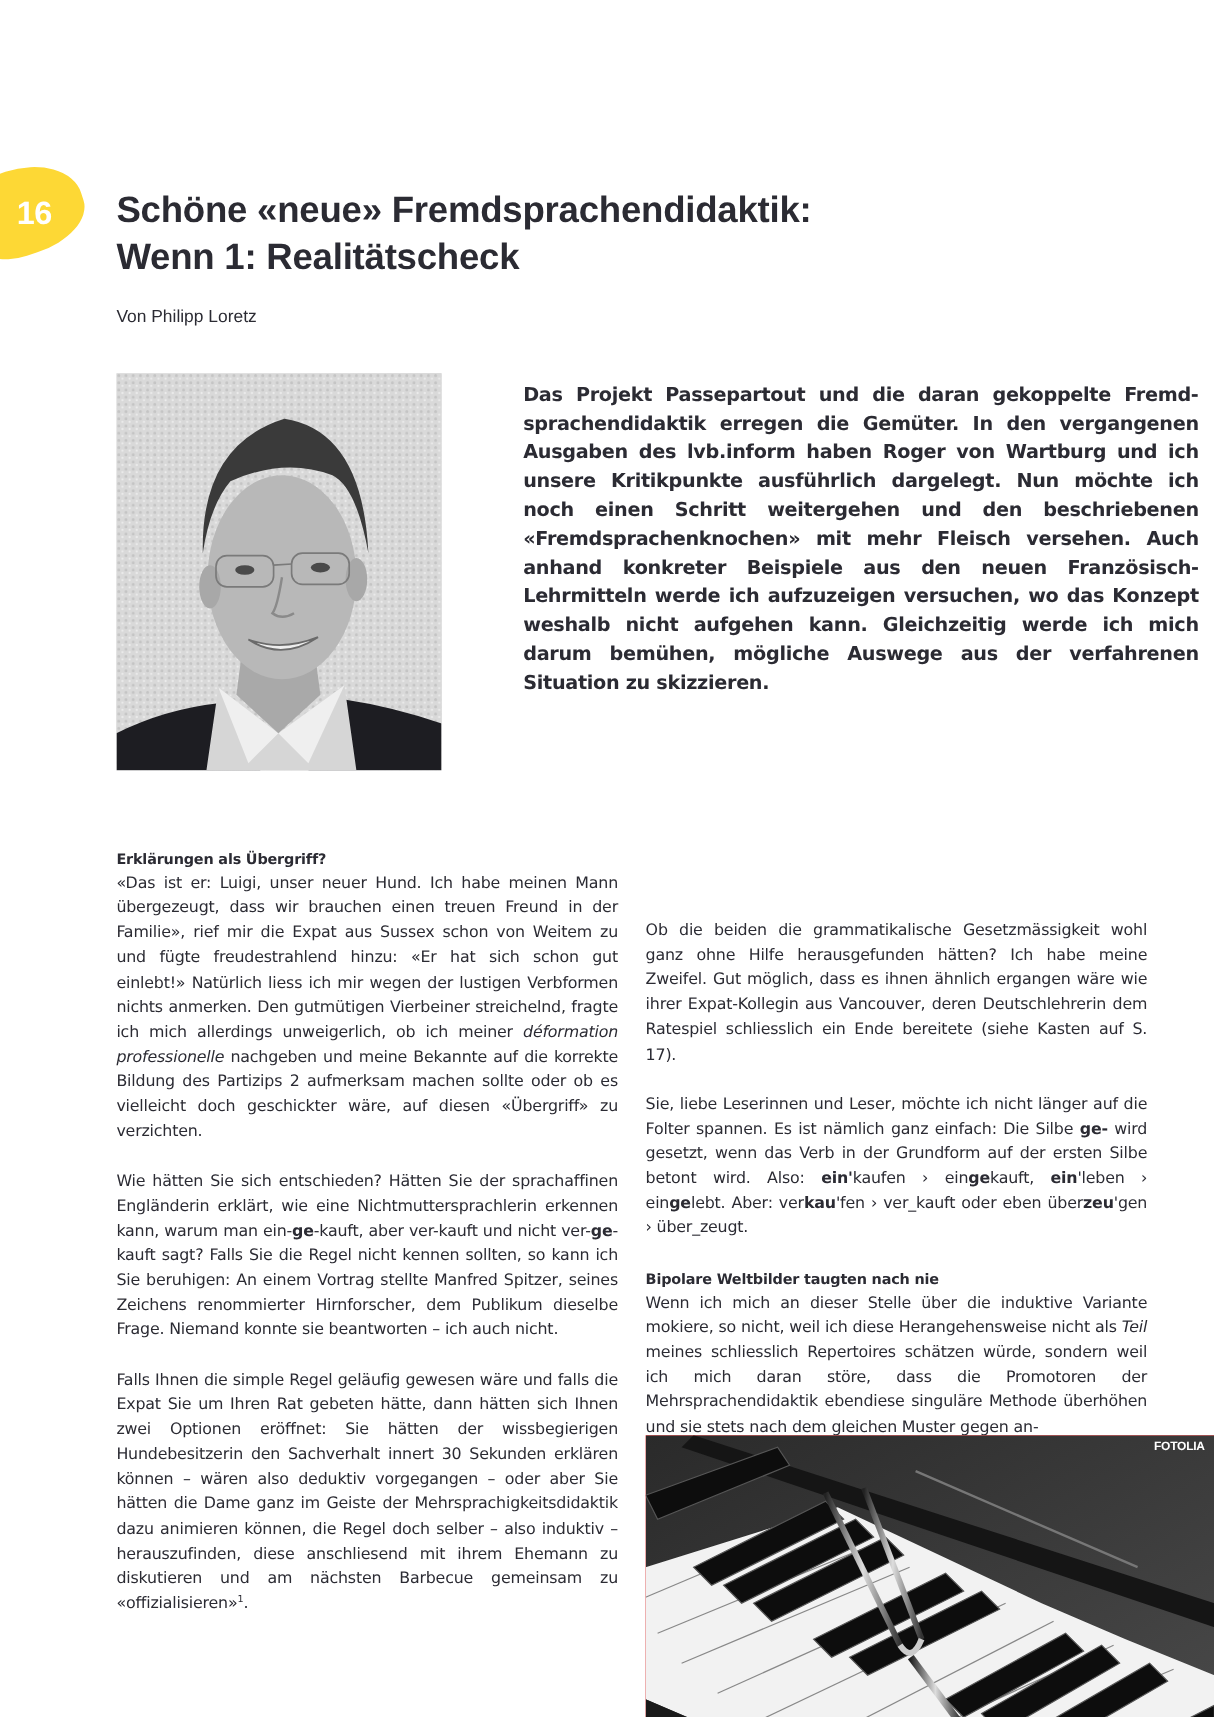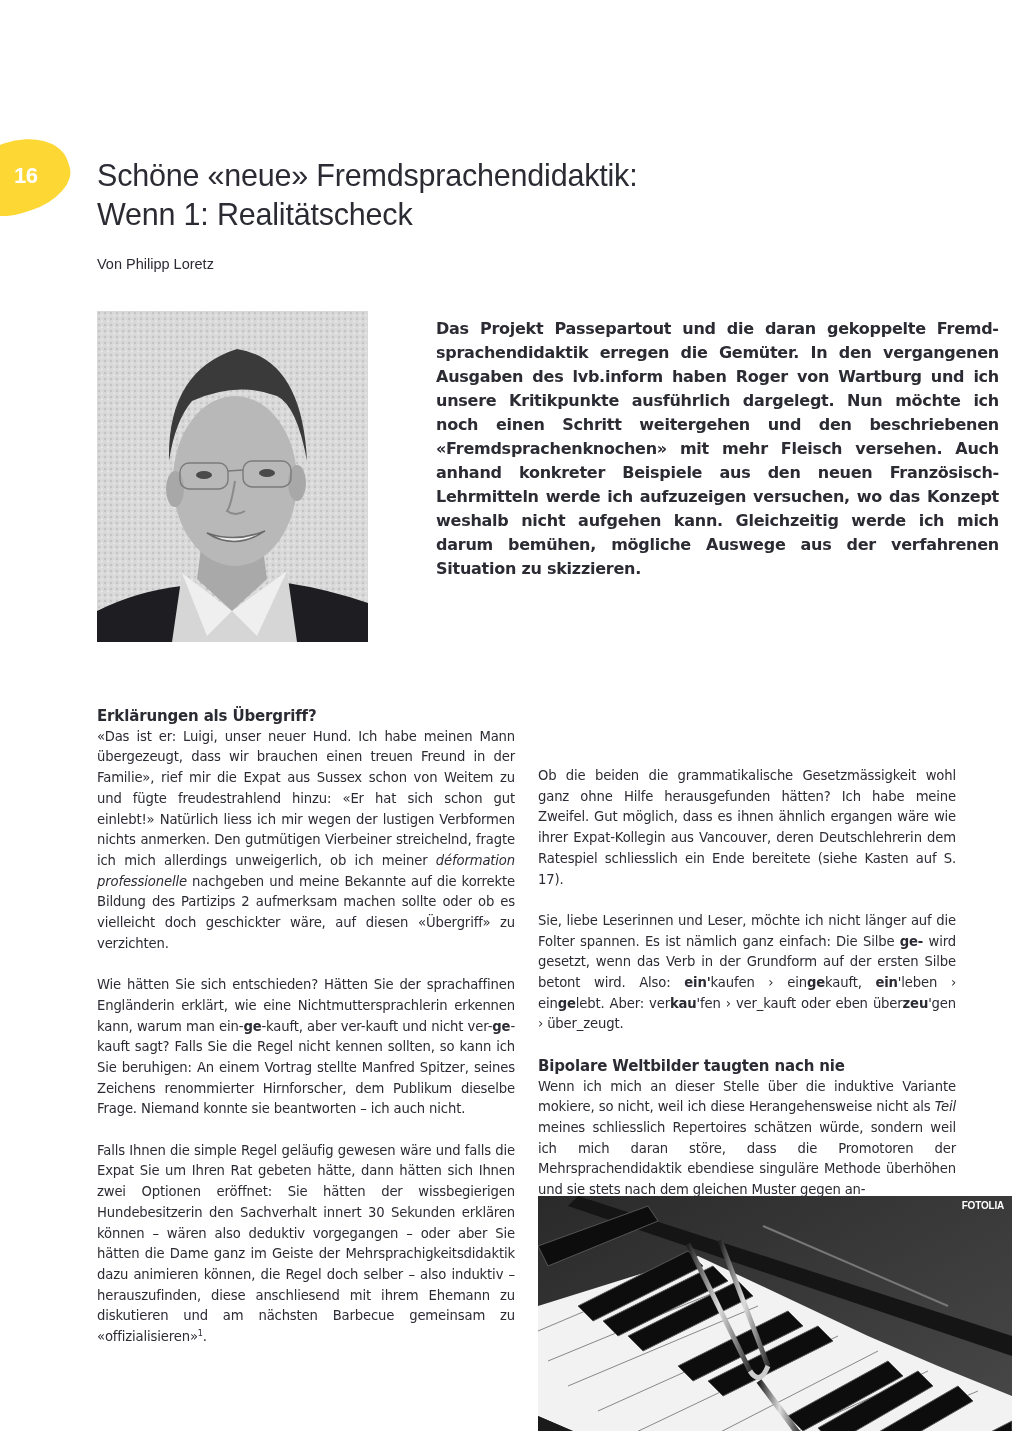--- a/index.html
+++ b/index.html
@@ -2,41 +2,41 @@
 <html><head>
 <meta charset="utf-8">
 <style>
   * { box-sizing: border-box; margin: 0; padding: 0; }
   html, body { width: 1012px; height: 1431px; background: #ffffff; overflow: hidden; }
   body { position: relative; font-family: "DejaVu Sans", "Liberation Sans", sans-serif; color: #2b2b33; }
 
   .page-badge { position: absolute; left: -30px; top: 140px; width: 100px; height: 72px;
     background: #fdd835; border-radius: 50% 60% 55% 45% / 60% 55% 45% 40%; transform: rotate(-18deg); }
   .page-num { position: absolute; left: 14px; top: 163px; font-family: "Liberation Sans", sans-serif;
-    font-weight: bold; font-size: 22px; color: #ffffff; letter-spacing: -0.5px; }
+    font-weight: bold; font-size: 27px; color: #ffffff; letter-spacing: -0.5px; }
 
   .title { position: absolute; left: 97px; top: 156px; width: 800px;
-    font-family: "Liberation Sans", sans-serif; font-weight: normal; font-size: 30.5px; line-height: 39px;
+    font-family: "Liberation Sans", sans-serif; font-weight: bold; font-size: 30.5px; line-height: 39px;
     color: #2b2b33; letter-spacing: -0.2px; }
   .byline { position: absolute; left: 97px; top: 256px; font-family: "Liberation Sans", sans-serif;
     font-size: 14.5px; color: #2b2b33; text-align: center; }
 
   .portrait { position: absolute; left: 97px; top: 311px; width: 271px; height: 331px; overflow: hidden;
     background: radial-gradient(circle at 30% 20%, #e8e8e8 0, #d4d4d4 60%, #c9c9c9 100%); }
   .portrait svg { width: 100%; height: 100%; display: block; }
 
   .lead { position: absolute; left: 392px; top: 317px; width: 563px;
     font-family: "DejaVu Sans", sans-serif; font-weight: bold; font-size: 16px; line-height: 24px;
     color: #2b2b33; text-align: justify; hyphens: manual; letter-spacing: -0.25px; margin-left: 44px; }
 
   .col { position: absolute; width: 418px; font-family: "DejaVu Sans", sans-serif;
     font-size: 13.2px; line-height: 20.7px; color: #2b2b33; text-align: justify; letter-spacing: -0.15px; }
   .col-left { left: 97px; top: 706px; }
   .col-right { left: 538px; top: 722px; margin-top: 44px; }
-  .col h3 { font-size: 15px; font-weight: bold; line-height: 20.7px; text-align: left; }
+  .col h3 { font-size: 12px; font-weight: bold; line-height: 20.7px; text-align: left; }
   .col p { margin-bottom: 20.7px; }
   .col p:last-child { margin-bottom: 0; }
   .col b { font-weight: bold; }
   .col i { font-style: italic; }
   sup { font-size: 8px; line-height: 0; }
 
   .piano { position: absolute; left: 538px; top: 1196px; width: 474px; height: 263px; overflow: hidden; background: #ef4444; }
   .piano svg { width: 100%; height: 100%; display: block; }
   .credit { position: absolute; right: 8px; top: 4px; font-family: "Liberation Sans", sans-serif;
     font-weight: bold; font-size: 10px; color: #ffffff; letter-spacing: -0.2px; }

